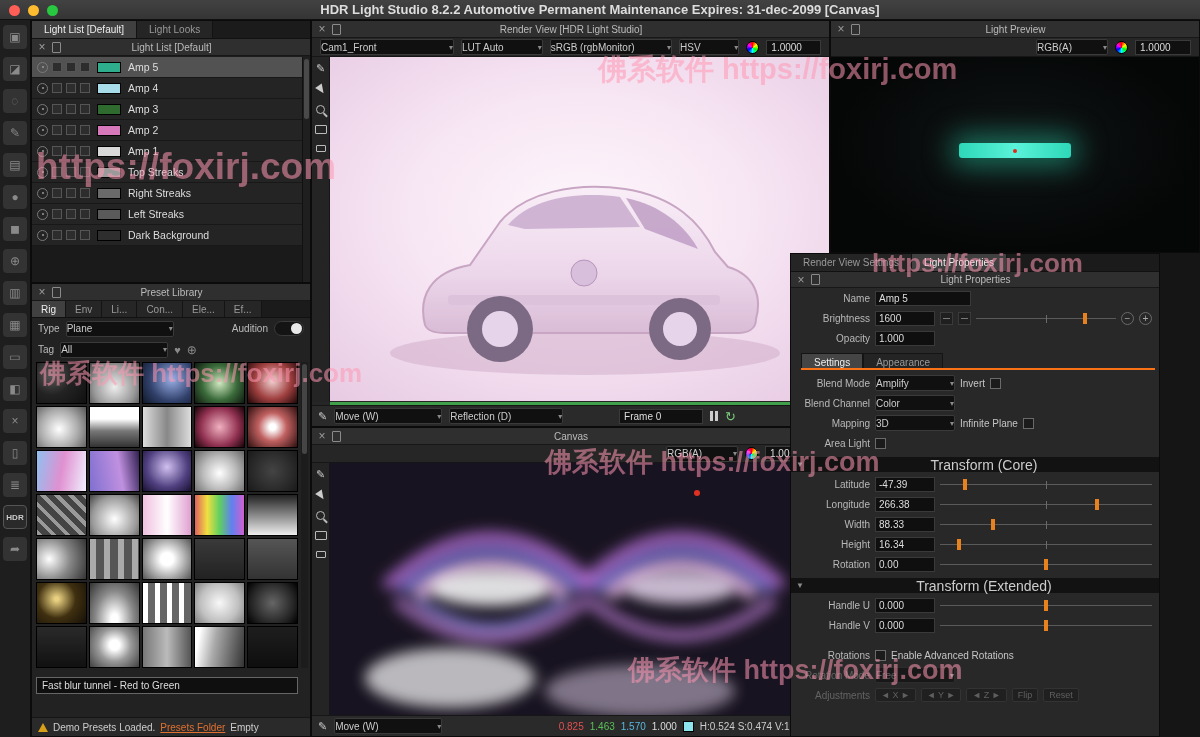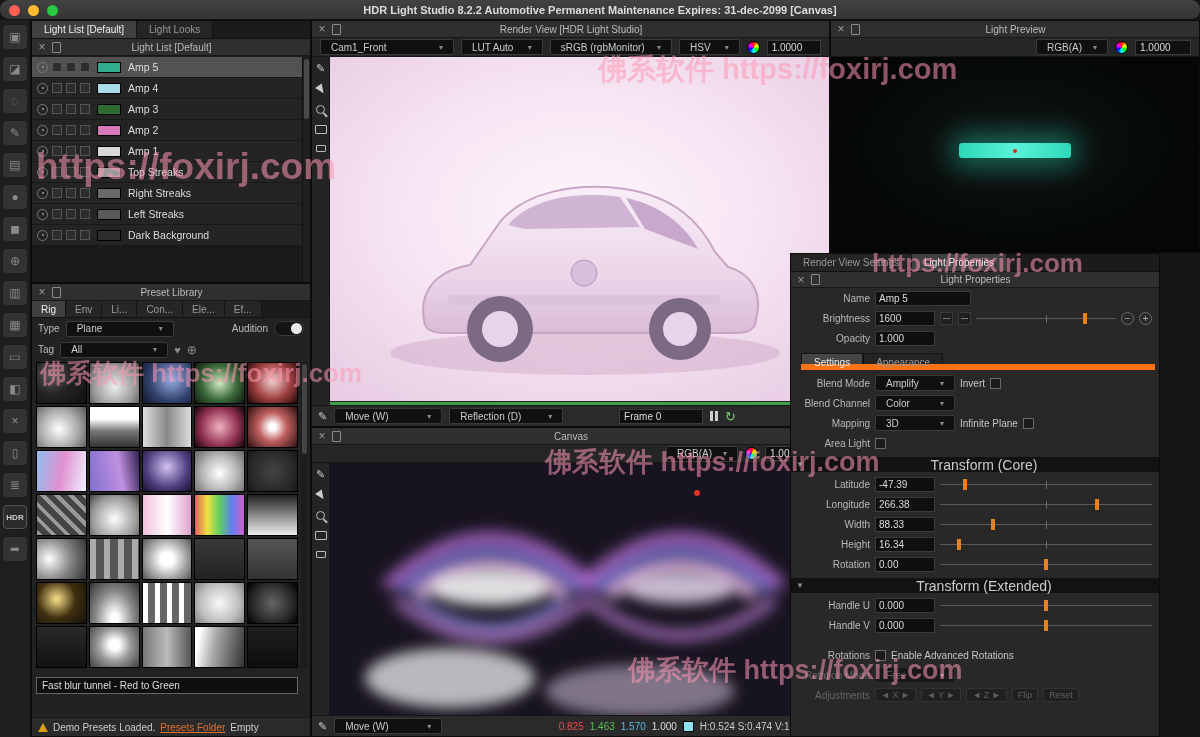--- a/index.html
+++ b/index.html
@@ -2,21 +2,21 @@
 <html><head>
 <meta charset="utf-8">
 <style>
   * { margin:0; padding:0; box-sizing:border-box; }
   html,body { width:1200px; height:737px; overflow:hidden; }
   body { background:#151515; font-family:"Liberation Sans",sans-serif; font-size:11px; color:#ccc; position:relative; }
 
   
   .titlebar { position:absolute; top:0; left:0; right:0; height:20px;
     background:linear-gradient(#424242,#353535); border-bottom:1px solid #101010;
-    display:flex; align-items:center; justify-content:center; color:#ddd; font-size:11px; font-weight:bold; z-index:20;border-radius:9px; }
+    display:flex; align-items:center; justify-content:center; color:#ddd; font-size:13px; font-weight:bold; z-index:20; }
   .traffic { position:absolute; left:9px; top:5px; display:flex; gap:8px; }
   .dot { width:11px; height:11px; border-radius:50%; display:inline-block; }
   .dot.red{background:#ff5f57;} .dot.yellow{background:#febc2e;} .dot.green{background:#28c840;}
 
   
   .appbar { position:absolute; left:0; top:20px; width:31px; bottom:0; background:#1e1e1e;
     border-right:1px solid #0c0c0c; display:flex; flex-direction:column; align-items:center;
     padding-top:5px; gap:8px; z-index:10; }
   .appicon { width:24px; height:24px; background:#333; border-radius:4px; color:#8a8a8a;
     display:flex; align-items:center; justify-content:center; font-size:12px; flex:0 0 auto; }
@@ -28,21 +28,21 @@
   .phead .title { flex:1; text-align:center; }
   .closex { width:14px; text-align:center; color:#9a9a9a; font-size:12px; line-height:14px; }
   .pmenu { width:9px; height:11px; border:1px solid #8a8a8a; border-radius:1px; margin:0 3px; }
   .headspacer { width:28px; }
 
   .tabrow { display:flex; background:#1b1b1b; height:18px; border-bottom:1px solid #111; }
   .tab { padding:0 12px; line-height:18px; color:#999; font-size:10px; background:#252525; border-right:1px solid #131313; white-space:nowrap; }
   .tab.active { background:#404040; color:#eee; }
 
   .dd { background:#101010; border:1px solid #3a3a3a; height:16px; display:flex; align-items:center;
-    padding:0 10px; color:#ccc; font-size:10px; border-radius:2px; white-space:nowrap; }
+    padding:0 0; color:#ccc; font-size:10px; border-radius:2px; white-space:nowrap; }
   .dd::after { content:"▾"; color:#8a8a8a; font-size:8px; margin-left:auto; padding-left:7px; }
   .dd.dis { color:#5f5f5f; border-color:#2c2c2c; background:#181818; }
   .valbox { background:#101010; border:1px solid #3a3a3a; height:15px; line-height:13px; padding:0 4px; font-size:10px; color:#ddd; white-space:nowrap; }
   .wheel { width:13px; height:13px; border-radius:50%; border:1px solid #000; flex:0 0 auto;
     background:conic-gradient(#f00,#ff0,#0f0,#0ff,#00f,#f0f,#f00); }
 
   
   .lightlist { left:31px; top:20px; width:280px; height:263px; background:#1d1d1d; }
   .llrows { position:absolute; left:0; right:8px; top:36px; bottom:0; background:#1a1a1a; }
   .llrow { height:21px; display:flex; align-items:center; gap:4px; padding:0 5px; background:#242424; border-bottom:1px solid #181818; }
@@ -121,21 +121,21 @@
   .pval { width:60px; flex:0 0 60px; background:#0f0f0f; border:1px solid #3a3a3a; height:15px; line-height:13px; padding:0 3px; color:#ddd; font-size:10px; }
   .pval.wide { width:96px; flex-basis:96px; }
   .slider { flex:1; position:relative; height:15px; }
   .track { position:absolute; left:0; right:0; top:7px; height:1px; background:#5a5a5a; }
   .tickc { position:absolute; left:50%; top:4px; width:1px; height:8px; background:#6a6a6a; }
   .handle { position:absolute; top:2px; width:4px; height:11px; background:#e8821e; margin-left:-2px; }
   .mini { width:13px; height:13px; border:1px solid #3a3a3a; background:#1f1f1f; flex:0 0 auto; position:relative; }
   .mini::after { content:""; position:absolute; left:2px; right:2px; top:5px; height:1px; background:#777; }
   .circbtn { width:13px; height:13px; border:1px solid #6a6a6a; border-radius:50%; color:#aaa; font-size:10px;
     line-height:11px; text-align:center; flex:0 0 auto; }
-  .subtabs { display:flex; height:17px; margin:5px 4px 3px 10px; border-bottom:6px solid #f97316; }
+  .subtabs { display:flex; height:17px; margin:5px 4px 3px 10px; border-bottom:2px solid #f97316; }
   .subtab { padding:0 12px; line-height:17px; font-size:10px; color:#999; background:#242424; border:1px solid #141414; border-bottom:none; }
   .subtab.active { background:#454545; color:#eee; }
   .cb { width:11px; height:11px; border:1px solid #6a6a6a; background:#1b1b1b; flex:0 0 auto; }
   .cblabel { font-size:10px; color:#c5c5c5; }
   .section { height:15px; background:#121212; display:flex; align-items:center; margin:4px 0 2px 0; }
   .section .tri { color:#8a8a8a; font-size:8px; margin:0 5px; }
   .section .stitle { flex:1; text-align:center; color:#ccc; font-size:14px; }
   .adjbtn { border:1px solid #333; background:#202020; color:#5f5f5f; font-size:9px; padding:1px 5px; border-radius:2px; white-space:nowrap; }
 
   

